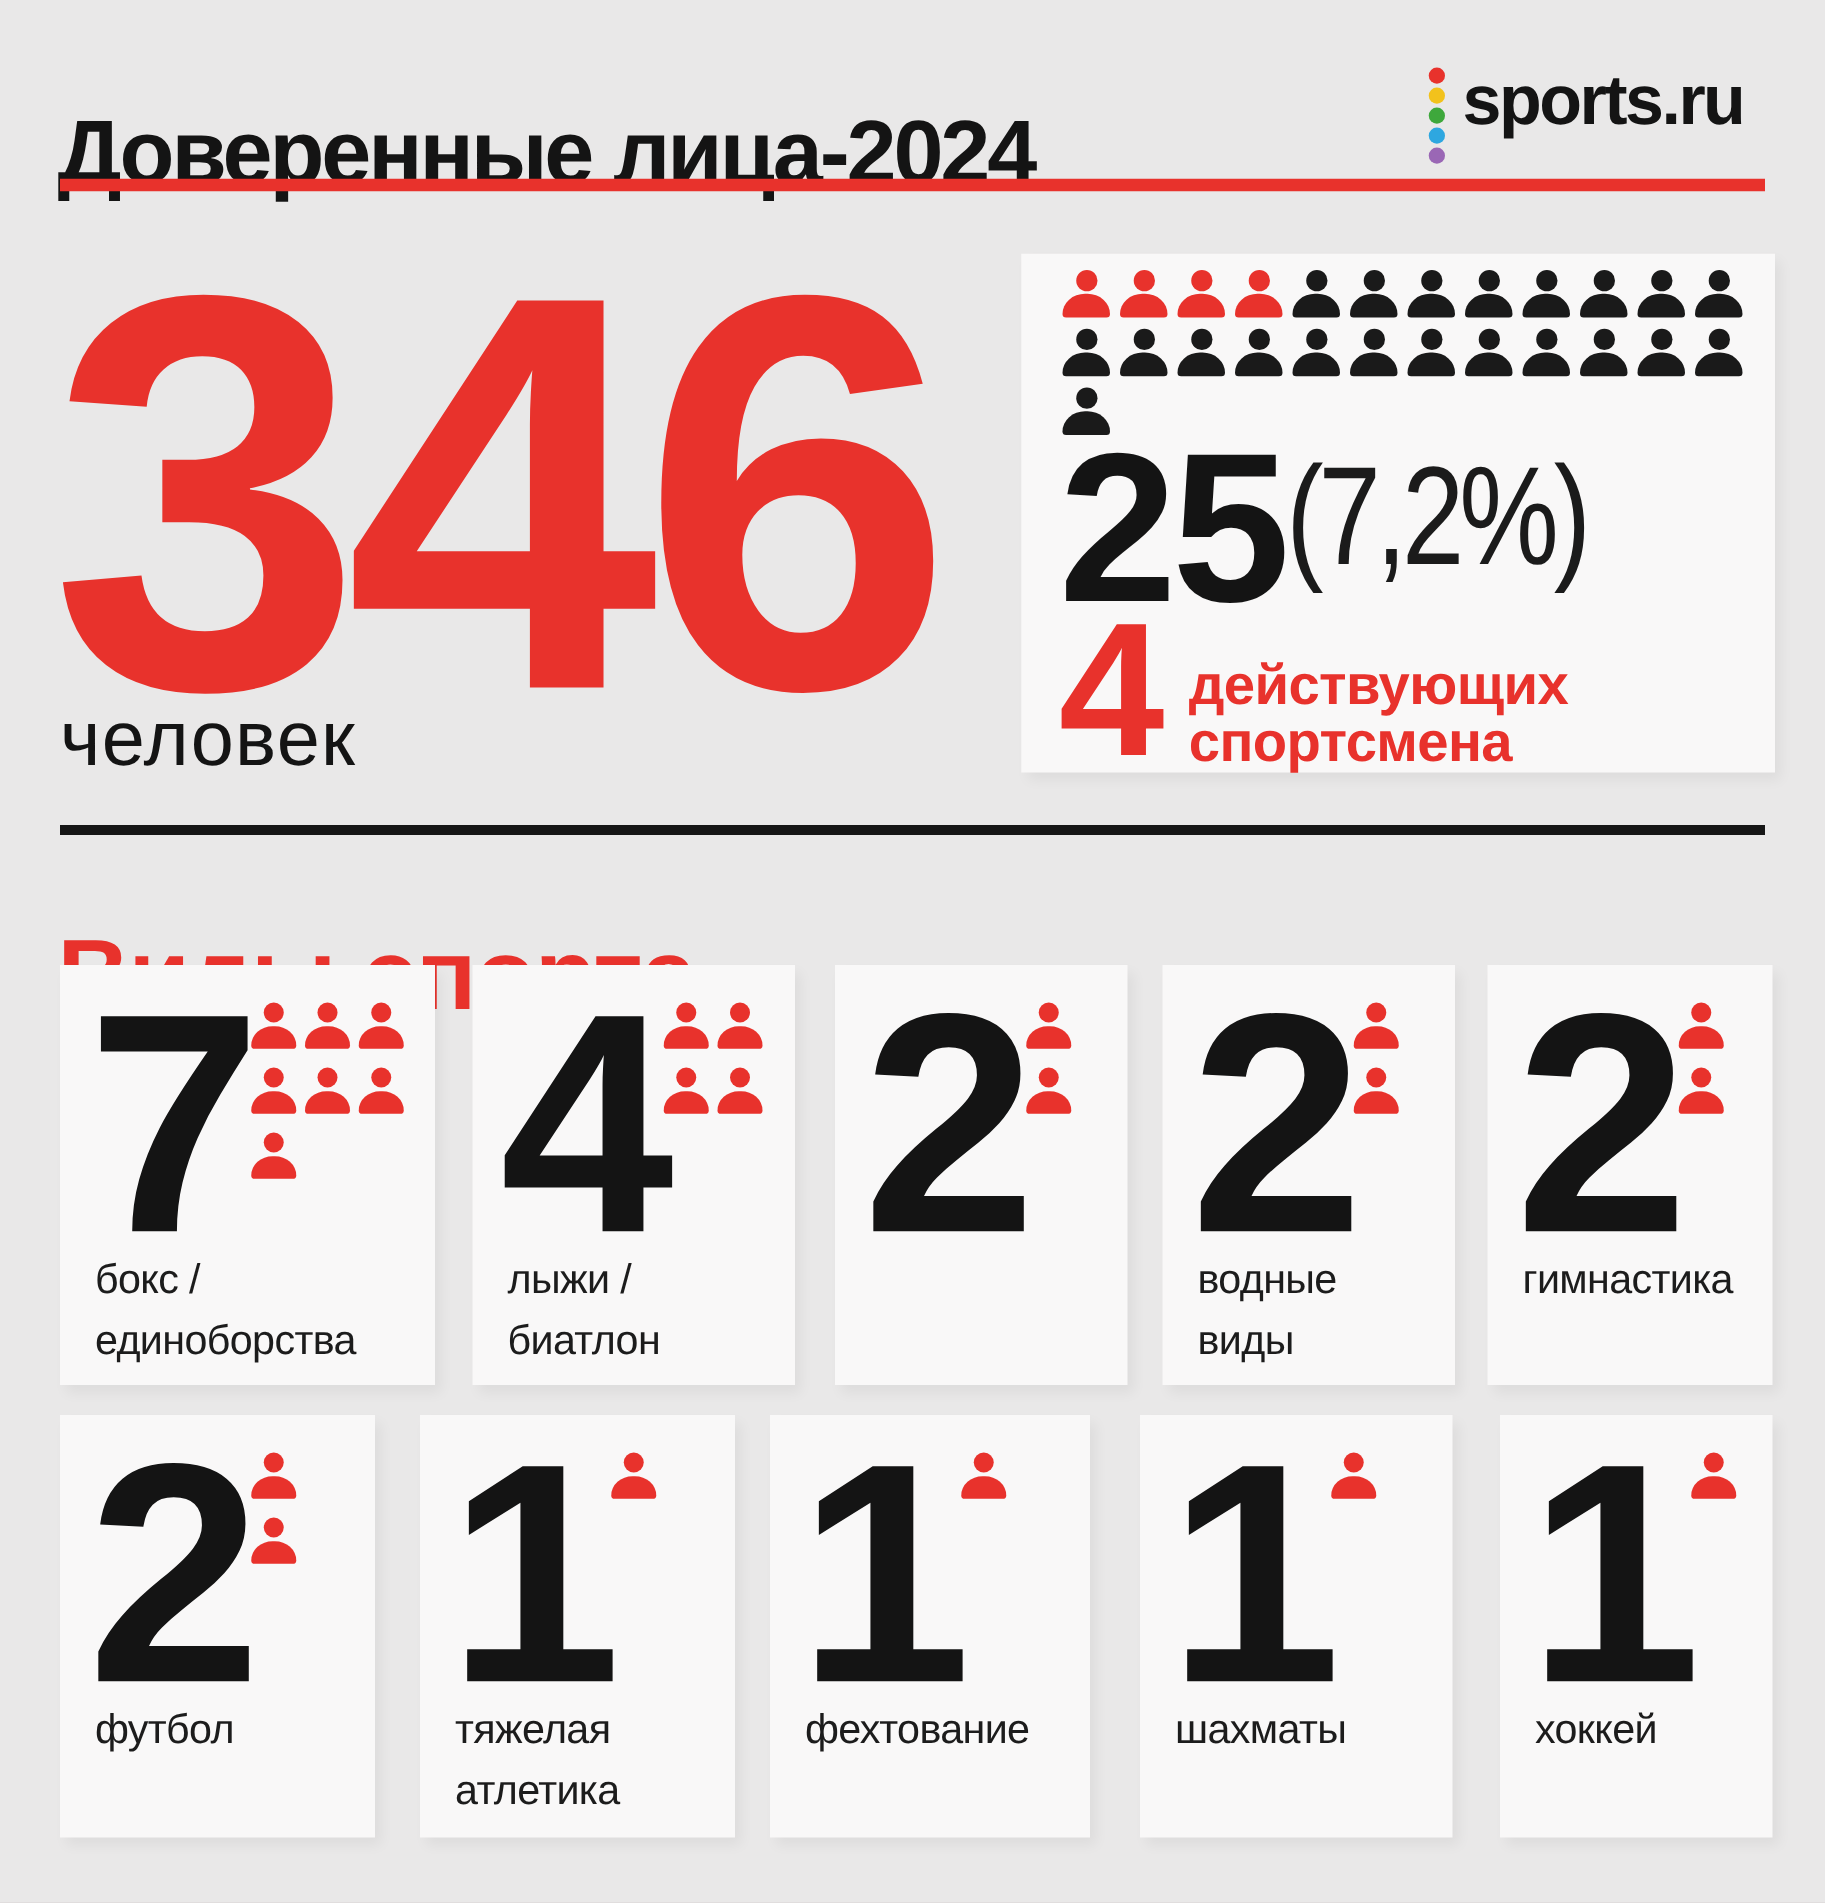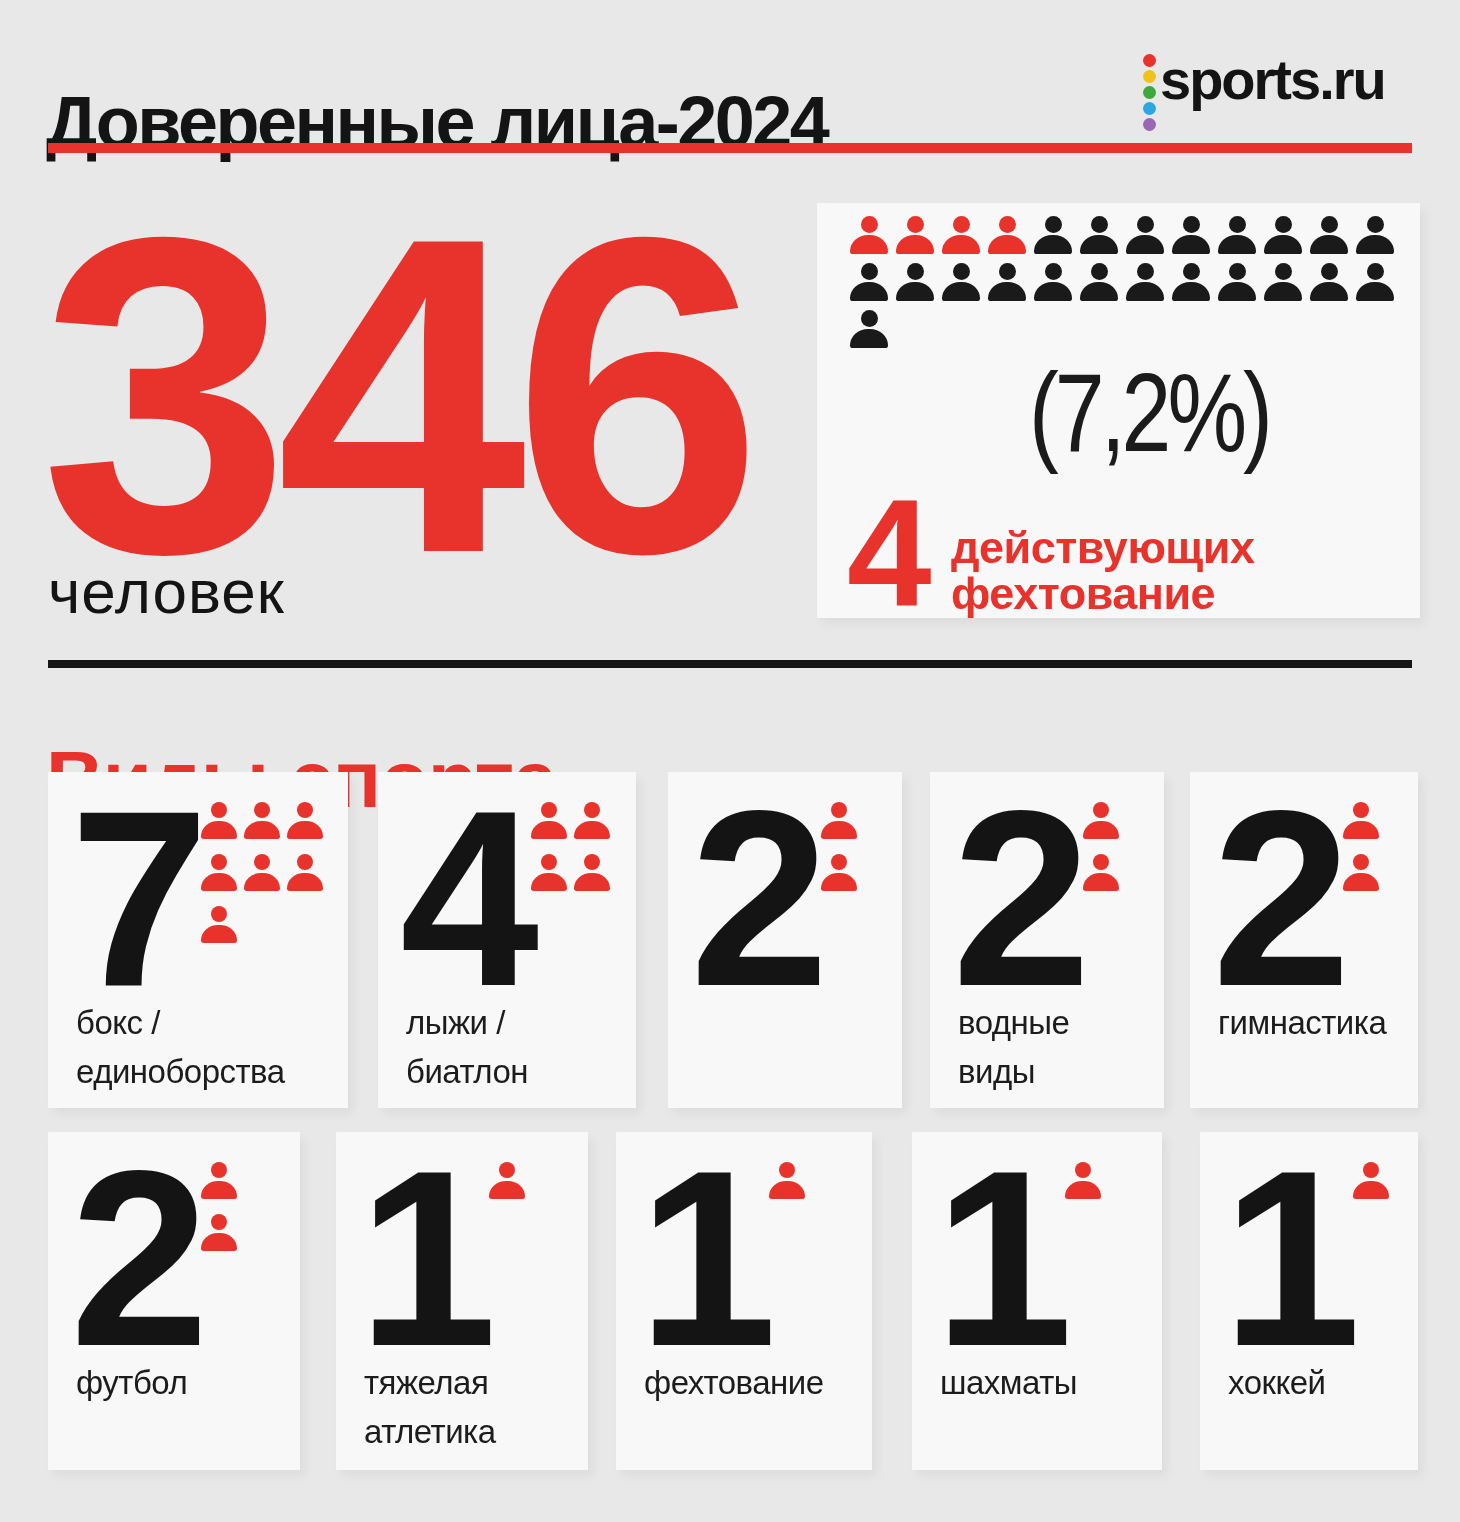--- a/index.html
+++ b/index.html
@@ -8,21 +8,21 @@
     background:#e9e8e8;overflow:hidden;
     font-family:"Liberation Sans",sans-serif;color:#141414;
   }
   .abs{position:absolute;}
 
   
   .title{left:46px;top:38px;font-size:72px;font-weight:bold;letter-spacing:-2.5px;line-height:1;}
   .logo{left:1143px;top:50px;display:flex;align-items:flex-start;}
   .logo-dots{display:flex;flex-direction:column;gap:3px;margin-top:4px;}
   .logo-dots span{width:13px;height:13px;border-radius:50%;display:block;}
-  .logo-text{font-size:56px;font-weight:bold;letter-spacing:-2px;line-height:1;margin-left:4px;margin-top:2px;}
+  .logo-text{font-size:56px;font-weight:bold;letter-spacing:-2px;line-height:1;margin-left:14px;margin-top:2px;}
 
   .rule-red{left:48px;top:143px;width:1364px;height:10px;background:#e8322c;}
   .rule-black{left:48px;top:660px;width:1364px;height:8px;background:#161616;}
 
   
   .hero-num{left:40px;top:170px;font-size:450px;font-weight:bold;letter-spacing:-14px;line-height:1;color:#e8322c;}
   .hero-label{left:48px;top:556px;font-size:62px;font-weight:normal;letter-spacing:1px;}
 
   
   .sbox{left:817px;top:203px;width:603px;height:415px;background:#f9f8f8;box-shadow:5px 6px 10px rgba(0,0,0,.05);}
@@ -104,26 +104,27 @@
           <span class="person p-black"></span>
           <span class="person p-black"></span>
           <span class="person p-black"></span>
           <span class="person p-black"></span>
           <span class="person p-black"></span>
         </div>
         <div class="pic-row">
           <span class="person p-black"></span>
         </div>
       </div>
+    <div class="abs s-count">25</div>
     <div class="abs pct">
       <div class="pct-main">(7,2%)</div>
     </div>
     <div class="abs a4">4</div>
     <div class="abs ath-label">действующих
-фехтование</div>
+спортсмена</div>
   </div>
 
   <div class="abs rule-black"></div>
 
   <h2 class="abs section-title">Виды спорта</h2>
 
   <div id="cards">
       <div class="card" style="left: 48px; top: 772px; width: 300px; height: 336px;">
         <div class="num">7</div>
         <div class="card-icons">

